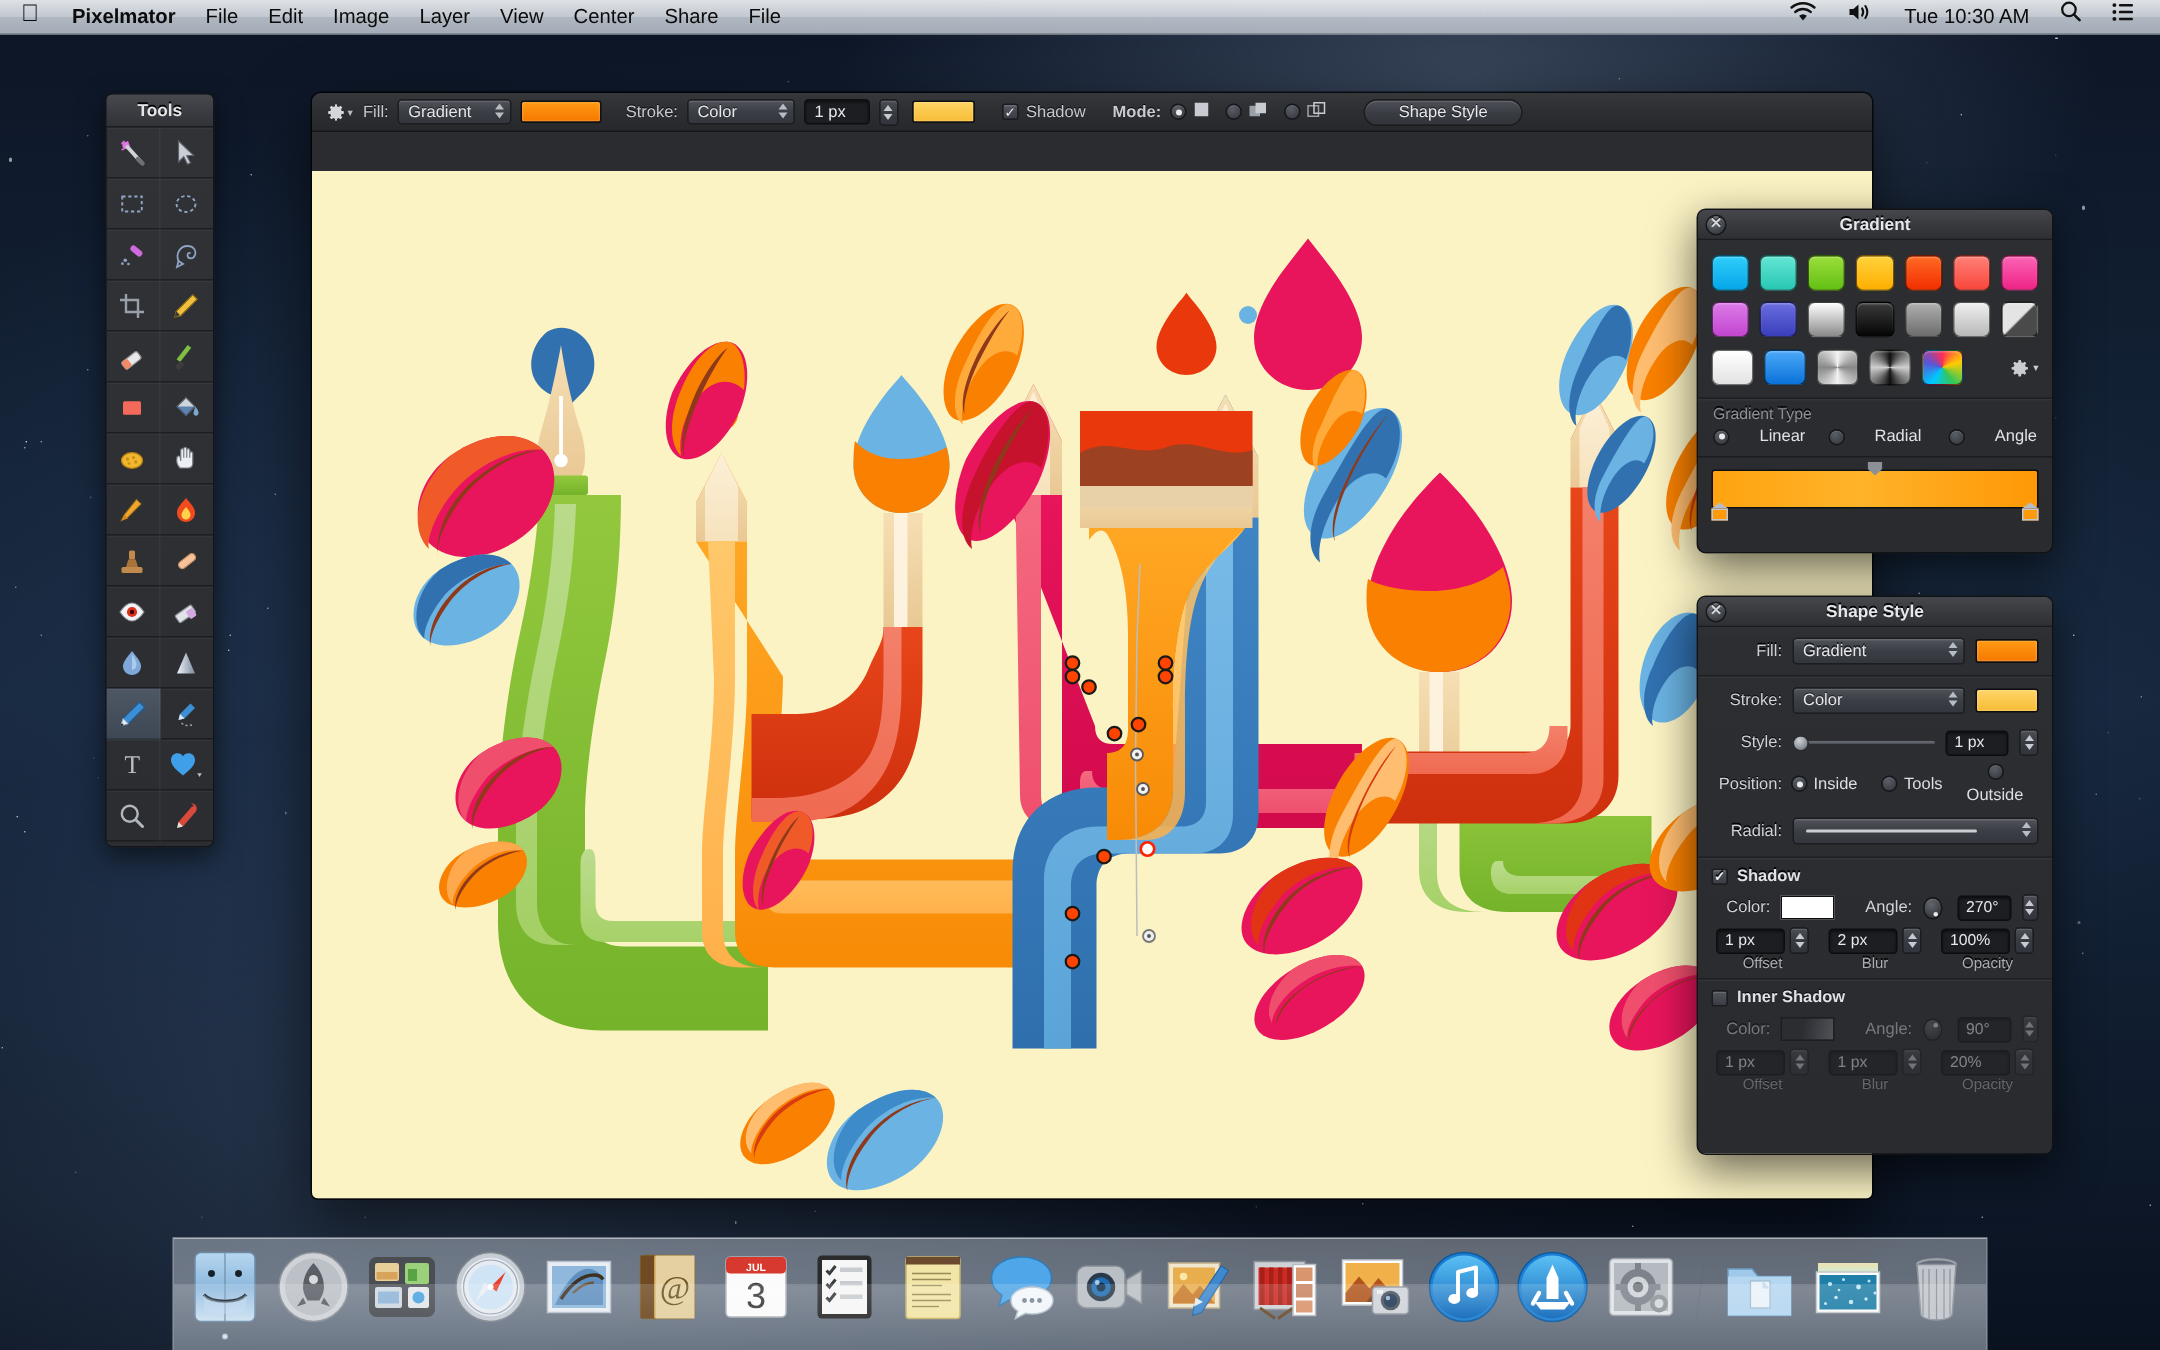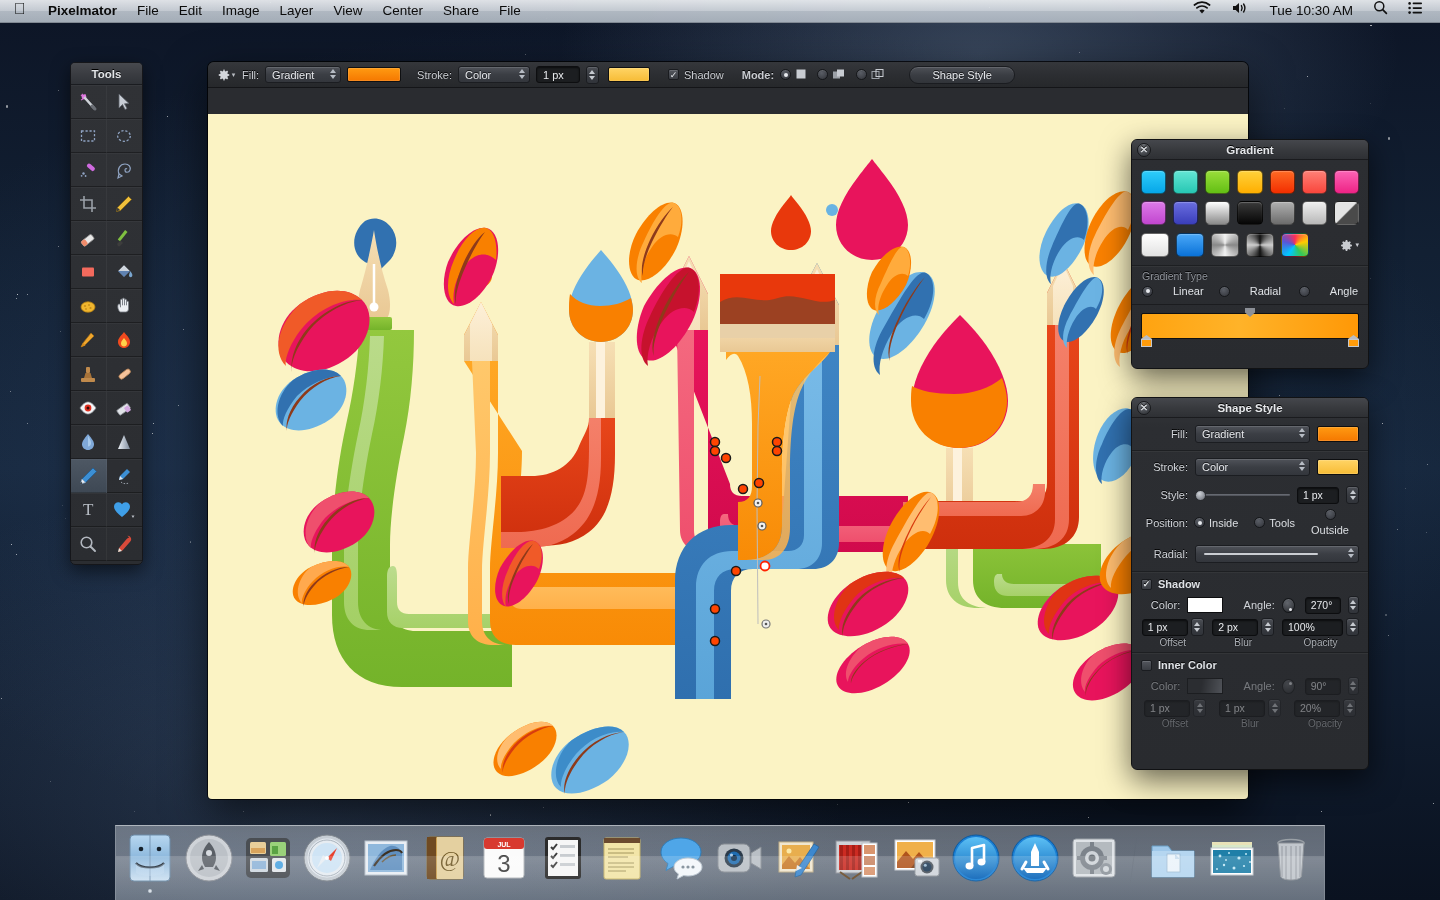--- a/index.html
+++ b/index.html
@@ -1135,34 +1135,34 @@
           <span class="ss-num" style="width:46px;">2 px</span>
           <span class="stepper">
             <i class="up"></i>
             <i class="dn"></i>
           </span>
         </div>
       <div class="cap">Blur</div>
     </div>
     <div class="tc">
       <div class="fieldrow">
-          <span class="ss-num" style="width:61px;">100%</span>
+          <span class="ss-num" style="width:46px;">100%</span>
           <span class="stepper">
             <i class="up"></i>
             <i class="dn"></i>
           </span>
         </div>
       <div class="cap">Opacity</div>
     </div>
   </div>
   <div class="ss-div"></div>
 
   <div class="sect-hdr">
     <span class="chk"></span>
-    <span>Inner Color</span>
+    <span>Inner Shadow</span>
   </div>
   <div class="two-up dim">
     <span class="ss-lbl" style="width:47px;">Color:</span>
     <span style="width:42px;height:16px;background:linear-gradient(100deg,#2e3034 40%,#7e828a 100%);border:1px solid #0d0e10;"></span>
     <span style="margin-left:14px;color:#cfd2d7;">Angle:</span>
     <span class="angle-dial">
         <span class="d" style="left:6px;top:2px;"></span>
       </span>
     <span class="ss-num" style="width:42px;margin-left:3px;">90°</span>
     <span class="stepper">

